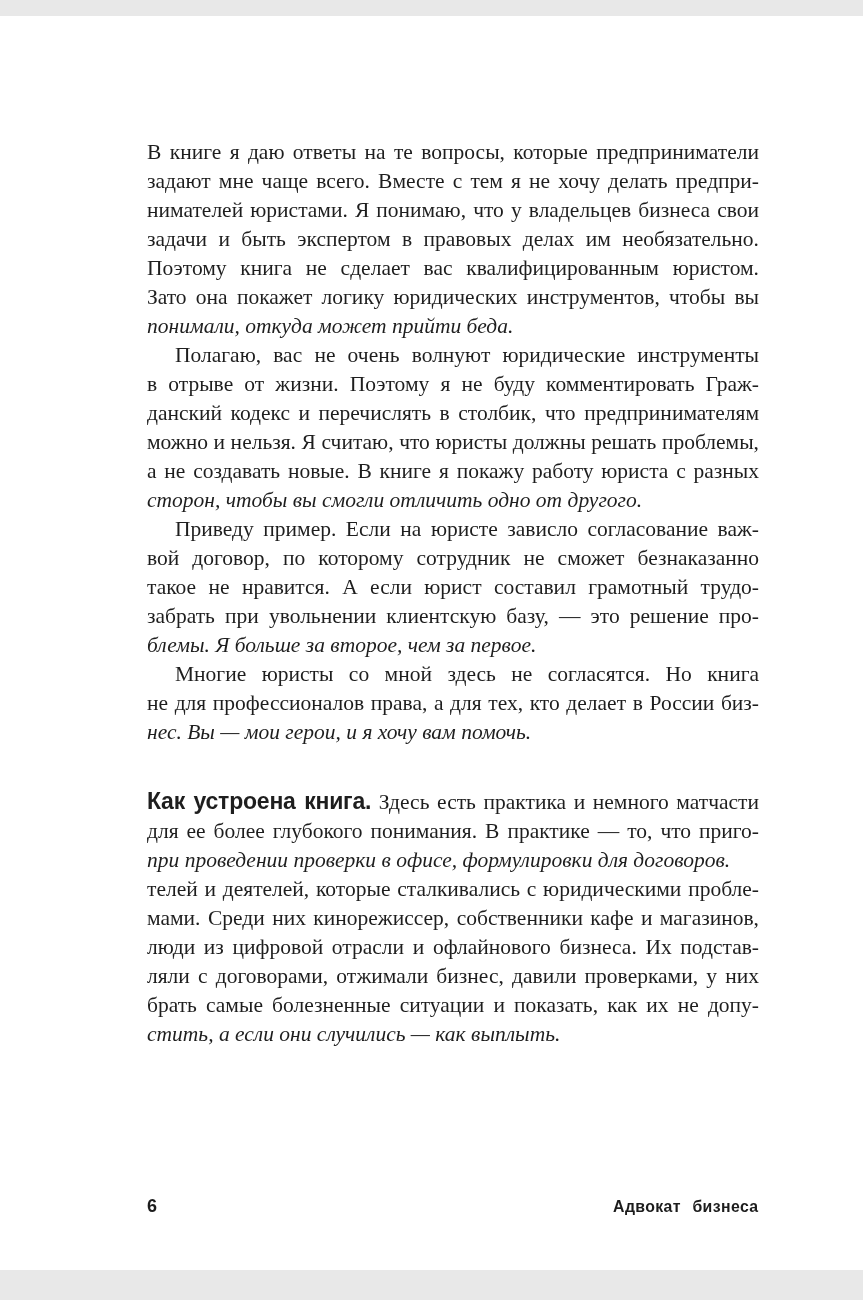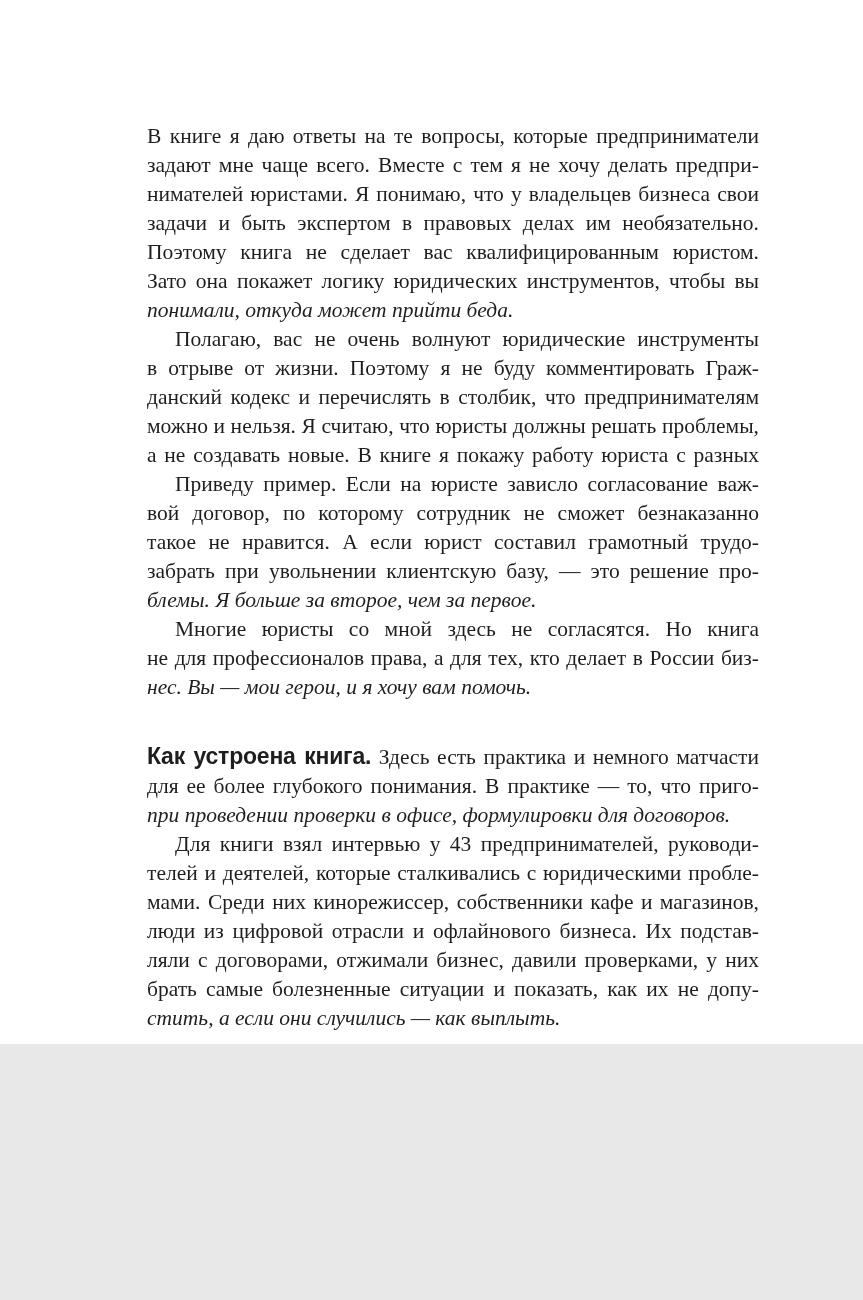--- a/index.html
+++ b/index.html
@@ -1,20 +1,20 @@
 <!DOCTYPE html>
 <html lang="ru"><head>
 <meta charset="utf-8">
 <style>
   html, body { margin: 0; padding: 0; background: #e8e8e8; }
   .page {
     position: relative;
     width: 863px;
-    height: 1044px;
-    margin: 0 auto;
+    height: 1254px;
+    margin: 16px auto;
     background: #ffffff;
     overflow: hidden;
     font-family: "Liberation Serif", "DejaVu Serif", serif;
     color: #1e1e1e;
   }
   .text-block {
     position: absolute;
     left: 147px;
     top: 122px;
     width: 612px;
@@ -73,40 +73,40 @@
         <div class="line">Поэтому книга не сделает вас квалифицированным юристом.</div>
         <div class="line">Зато она покажет логику юридических инструментов, чтобы вы</div>
         <div class="line last-line">понимали, откуда может прийти беда.</div>
       </div>
       <div class="paragraph">
         <div class="line indent">Полагаю, вас не очень волнуют юридические инструменты</div>
         <div class="line">в отрыве от жизни. Поэтому я не буду комментировать Граж-</div>
         <div class="line">данский кодекс и перечислять в столбик, что предпринимателям</div>
         <div class="line">можно и нельзя. Я считаю, что юристы должны решать проблемы,</div>
         <div class="line">а не создавать новые. В книге я покажу работу юриста с разных</div>
+        <div class="line last-line">сторон, чтобы вы смогли отличить одно от другого.</div>
       </div>
       <div class="paragraph">
         <div class="line indent">Приведу пример. Если на юристе зависло согласование важ-</div>
         <div class="line">вой договор, по которому сотрудник не сможет безнаказанно</div>
         <div class="line">такое не нравится. А если юрист составил грамотный трудо-</div>
         <div class="line">забрать при увольнении клиентскую базу, — это решение про-</div>
         <div class="line last-line">блемы. Я больше за второе, чем за первое.</div>
       </div>
       <div class="paragraph">
         <div class="line indent">Многие юристы со мной здесь не согласятся. Но книга</div>
         <div class="line">не для профессионалов права, а для тех, кто делает в России биз-</div>
         <div class="line last-line">нес. Вы — мои герои, и я хочу вам помочь.</div>
       </div>
       <div class="paragraph section-break">
         <div class="line"><span class="lead">Как устроена книга.</span> Здесь есть практика и немного матчасти</div>
         <div class="line">для ее более глубокого понимания. В практике — то, что приго-</div>
         <div class="line last-line">при проведении проверки в офисе, формулировки для договоров.</div>
       </div>
       <div class="paragraph">
-        <div class="line indent">Для книги взял интервью у 43 предпринимателей, руководи-</div>
         <div class="line">телей и деятелей, которые сталкивались с юридическими пробле-</div>
         <div class="line">мами. Среди них кинорежиссер, собственники кафе и магазинов,</div>
         <div class="line">люди из цифровой отрасли и офлайнового бизнеса. Их подстав-</div>
         <div class="line">ляли с договорами, отжимали бизнес, давили проверками, у них</div>
         <div class="line">брать самые болезненные ситуации и показать, как их не допу-</div>
         <div class="line last-line">стить, а если они случились — как выплыть.</div>
       </div>
     </main>
   <footer class="footer">
     <span class="page-num">6</span>

